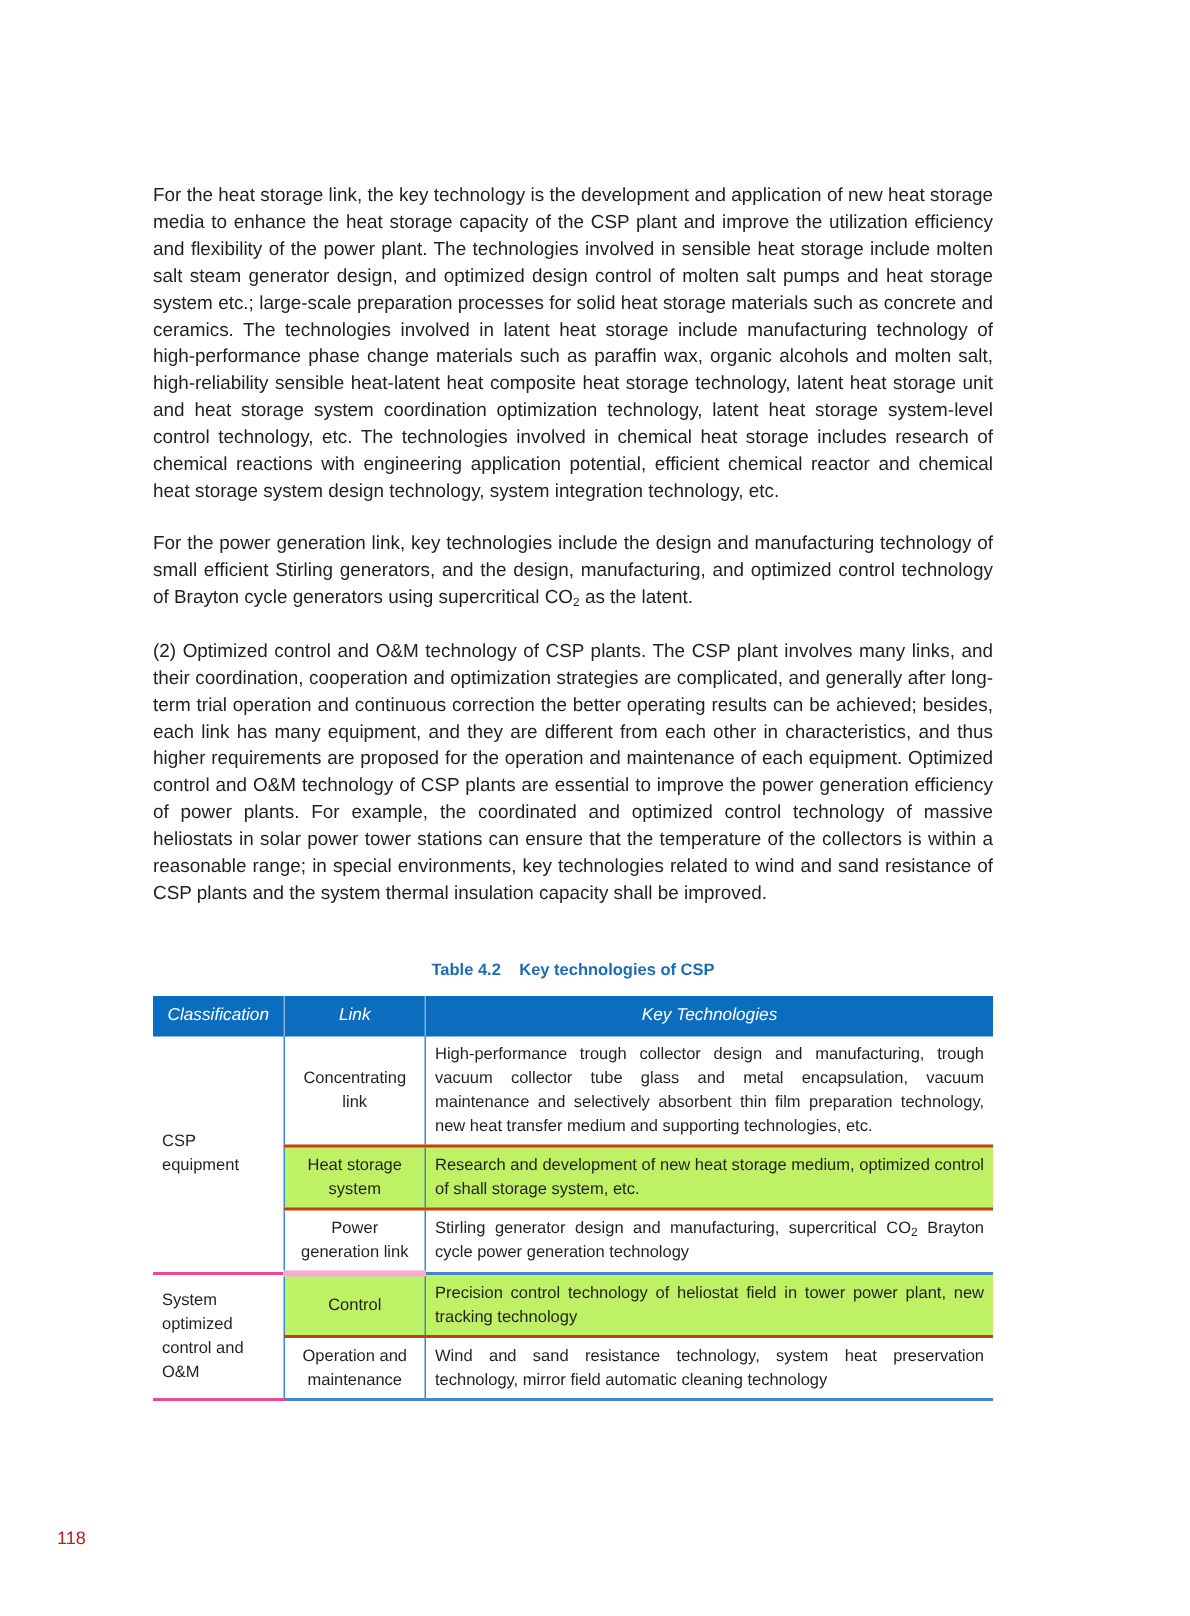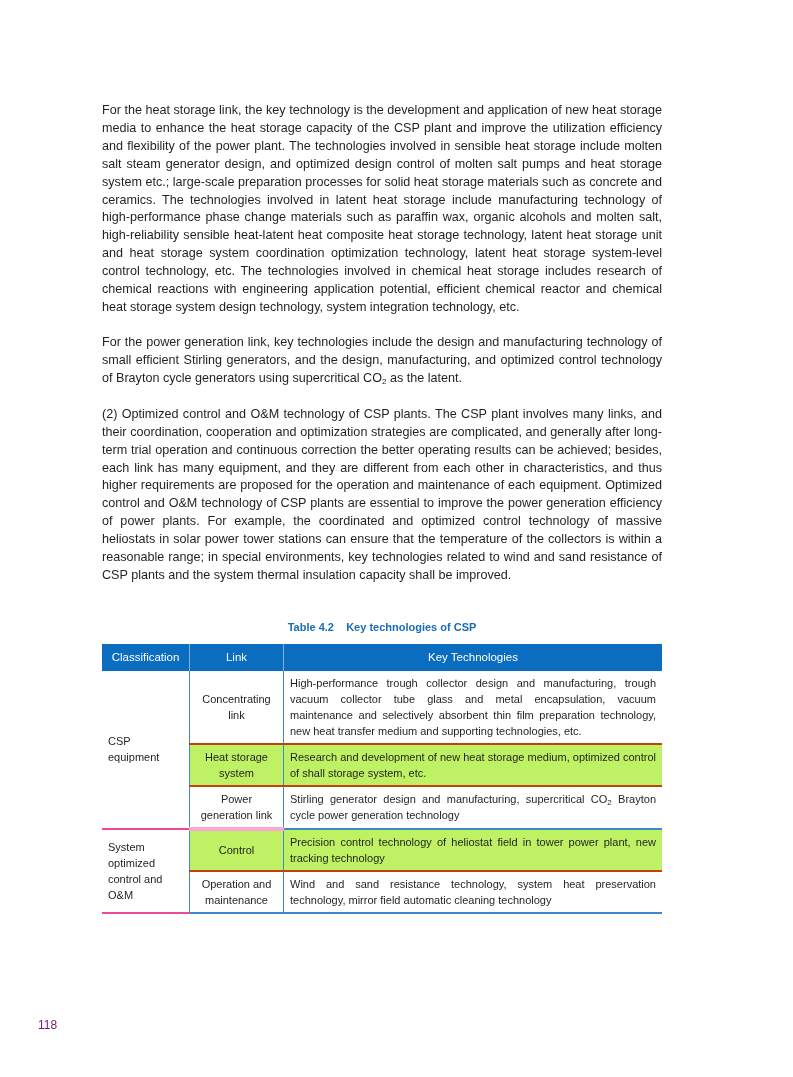--- a/index.html
+++ b/index.html
@@ -1,32 +1,32 @@
 <!DOCTYPE html>
 <html><head>
 <meta charset="utf-8">
 <style>
   html, body { margin: 0; padding: 0; background: #ffffff; }
   body { width: 793px; height: 1077px; position: relative; overflow: hidden;
          font-family: "Liberation Sans", sans-serif; color: #231f20; }
-  .content { position: absolute; left: 102px; top: 102px; width: 560px; }
+  .content { position: absolute; left: 102px; top: 122px; width: 560px; }
   p.body { margin: 0 0 17.6px 0; font-size: 12.6px; line-height: 17.9px; text-align: justify; }
   sub { font-size: 8px; vertical-align: -2px; line-height: 0; }
   .caption { text-align: center; color: #1b6cb5; font-weight: bold; font-size: 11px; margin: 36px 0 11px 0; }
   table { width: 560px; border-collapse: collapse; font-size: 11px; line-height: 16px; }
   th { background: #0b6dc0; color: #ffffff; font-weight: normal; height: 27px; padding: 0; font-size: 11.5px;
-       border-left: 1px solid #7fb2df; }
+       border-left: 1px solid #7fb2df; font-style: italic; }
   th:first-child { border-left: none; }
   td { padding: 4px 6px; vertical-align: middle; border-left: 1px solid #3f88cc; border-bottom: 2px solid #c2410c; }
   td.c1 { text-align: left; width: 75px; border-left: none; border-bottom: 2px solid #ec4899; }
   td.c2 { text-align: center; width: 81px; }
   td.c3 { text-align: justify; }
   tr.shade td.c2, tr.shade td.c3 { background: #bef264; }
   tr.last td { border-bottom: 2px solid #3f88cc; }
-  .page-number { position: absolute; left: 38px; top: 1018px; font-size: 12px; color: #701a75; }
+  .page-number { position: absolute; left: 38px; top: 1018px; font-size: 12px; color: #b91c1c; }
 </style>
 </head>
 <body>
 
 <div class="content">
   <p class="body">For the heat storage link, the key technology is the development and application of new heat storage media to enhance the heat storage capacity of the CSP plant and improve the utilization efficiency and flexibility of the power plant. The technologies involved in sensible heat storage include molten salt steam generator design, and optimized design control of molten salt pumps and heat storage system etc.; large-scale preparation processes for solid heat storage materials such as concrete and ceramics. The technologies involved in latent heat storage include manufacturing technology of high-performance phase change materials such as paraffin wax, organic alcohols and molten salt, high-reliability sensible heat-latent heat composite heat storage technology, latent heat storage unit and heat storage system coordination optimization technology, latent heat storage system-level control technology, etc. The technologies involved in chemical heat storage includes research of chemical reactions with engineering application potential, efficient chemical reactor and chemical heat storage system design technology, system integration technology, etc.</p>
   <p class="body"><span>For the power generation link, key technologies include the design and manufacturing technology of small efficient Stirling generators, and the design, manufacturing, and optimized control technology of Brayton cycle generators using supercritical CO</span><sub>2</sub><span> as the latent.</span></p>
   <p class="body">(2) Optimized control and O&amp;M technology of CSP plants. The CSP plant involves many links, and their coordination, cooperation and optimization strategies are complicated, and generally after long-term trial operation and continuous correction the better operating results can be achieved; besides, each link has many equipment, and they are different from each other in characteristics, and thus higher requirements are proposed for the operation and maintenance of each equipment. Optimized control and O&amp;M technology of CSP plants are essential to improve the power generation efficiency of power plants. For example, the coordinated and optimized control technology of massive heliostats in solar power tower stations can ensure that the temperature of the collectors is within a reasonable range; in special environments, key technologies related to wind and sand resistance of CSP plants and the system thermal insulation capacity shall be improved.</p>
 
   <div class="caption" style="white-space:pre">Table 4.2    Key technologies of CSP</div>

